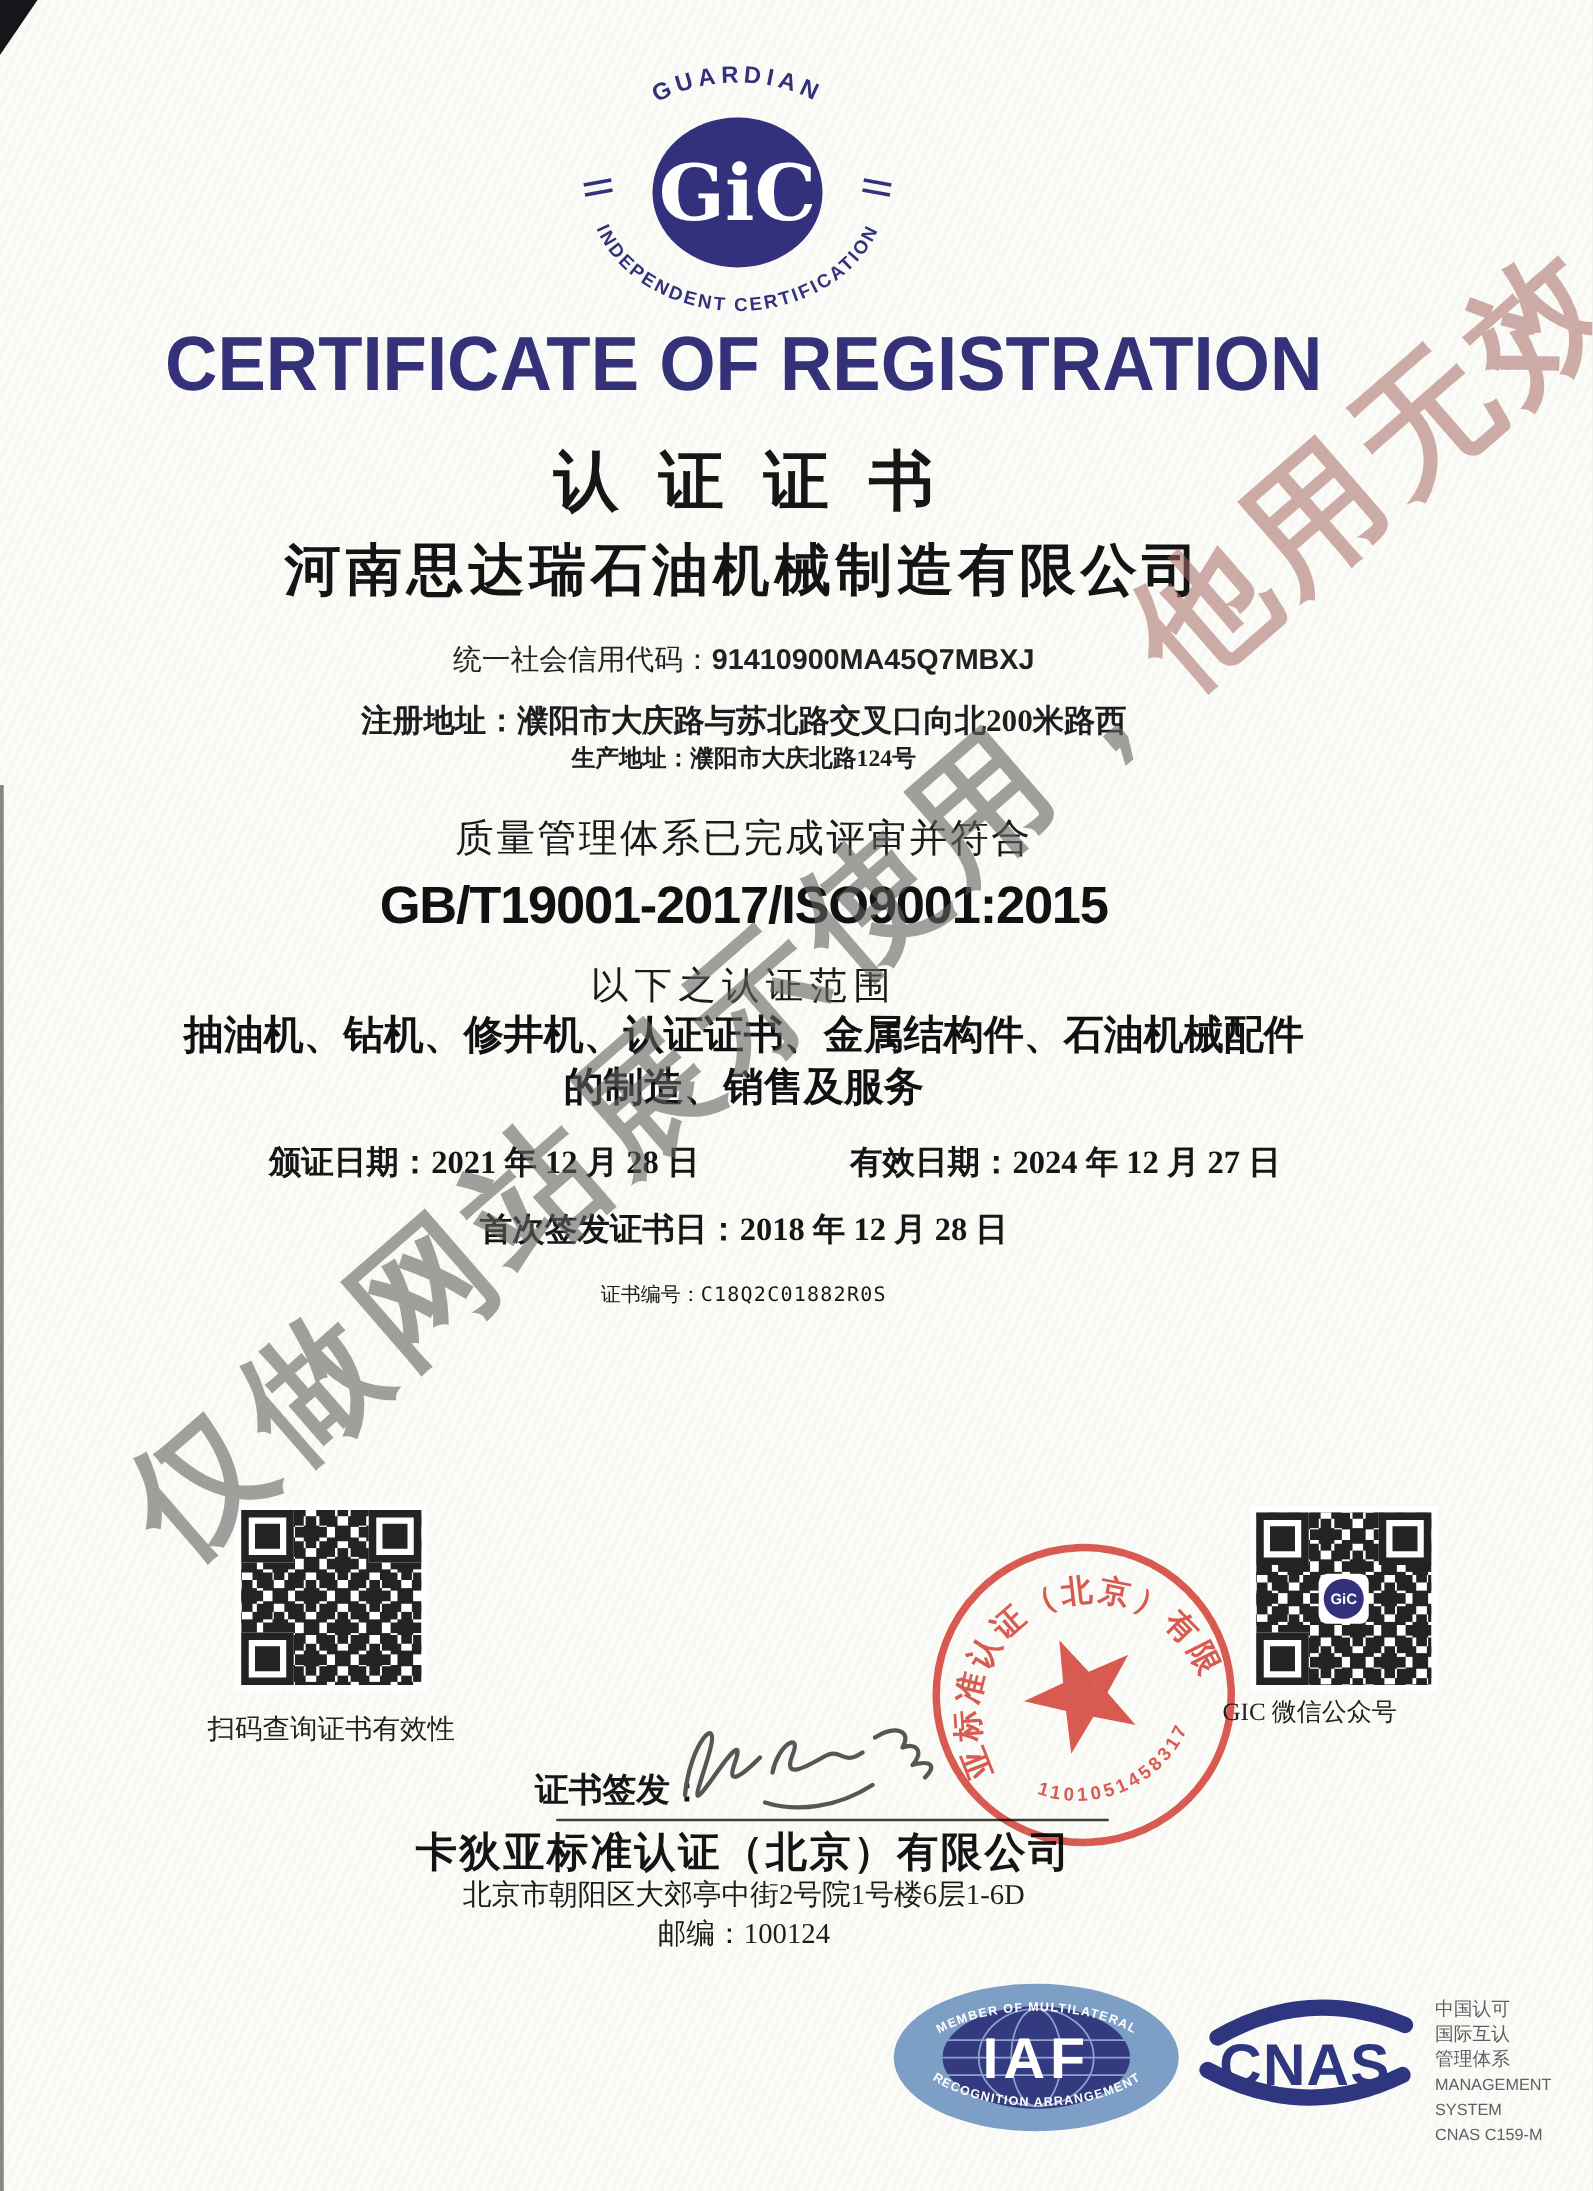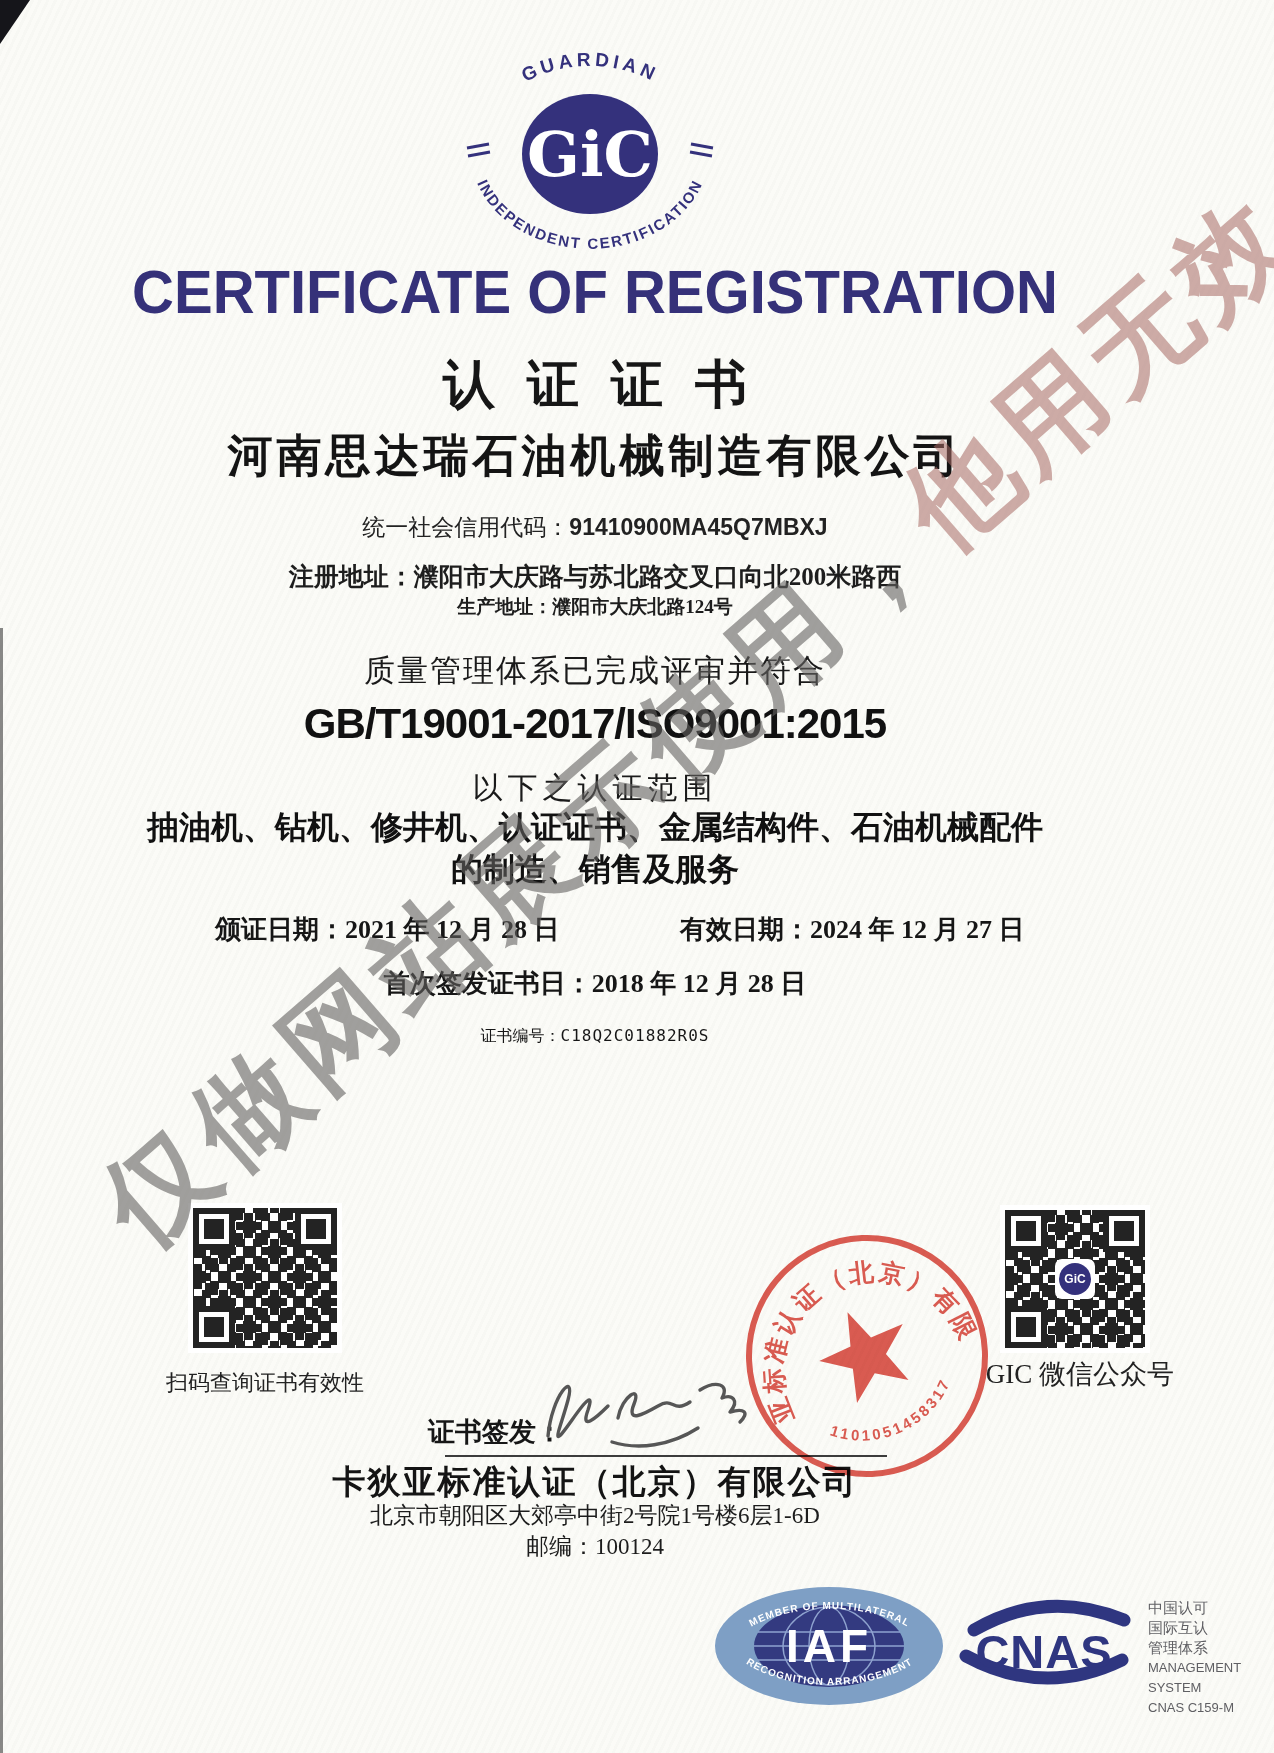--- a/index.html
+++ b/index.html
@@ -45,21 +45,21 @@
   .finder{position:absolute;width:30px;height:30px;border:6px solid #232323;background:#fff;}
   .finder::after{content:"";position:absolute;inset:5px;background:#232323;}
   .f-tl{top:5px;left:5px;} .f-tr{top:5px;right:5px;} .f-bl{bottom:5px;left:5px;}
   .qr-left{left:188px;top:1203px;width:154px;height:150px;}
   .qr-right{left:1000px;top:1205px;width:150px;height:148px;}
   .qr-gic{position:absolute;left:50%;top:50%;width:40px;height:40px;margin:-20px 0 0 -20px;background:#fff;border-radius:7px;
           display:flex;align-items:center;justify-content:center;}
   .qr-gic .ring{width:32px;height:32px;border-radius:50%;background:#34317c;color:#fff;font-size:12px;font-weight:700;
           display:flex;align-items:center;justify-content:center;}
   .qr-caption-left{left:128px;top:1356px;width:274px;text-align:center;font-size:22px;color:#222;margin-top:12px;}
-  .qr-caption-right{left:978px;top:1356px;width:196px;text-align:right;font-size:27px;color:#222;}
+  .qr-caption-right{left:978px;top:1356px;width:196px;text-align:left;font-size:20px;color:#222;}
 
   .sign-label{left:428px;top:1414px;font-size:27px;font-weight:700;color:#161616;}
   .sign-underline{left:445px;top:1408px;width:442px;height:47px;border-bottom:2px solid #3c3c3c;}
   .sig-svg{left:520px;top:1356px;}
   .issuer-company{top:1460px;font-size:33px;font-weight:600;color:#141414;letter-spacing:2px;}
   .issuer-addr{top:1500px;font-size:23px;color:#1c1c1c;}
   .issuer-postal{top:1531px;font-size:23px;color:#1c1c1c;}
 
   .stamp{left:733px;top:1222px;width:268px;height:268px;transform:rotate(-24deg);opacity:.88;mix-blend-mode:multiply;}
 

